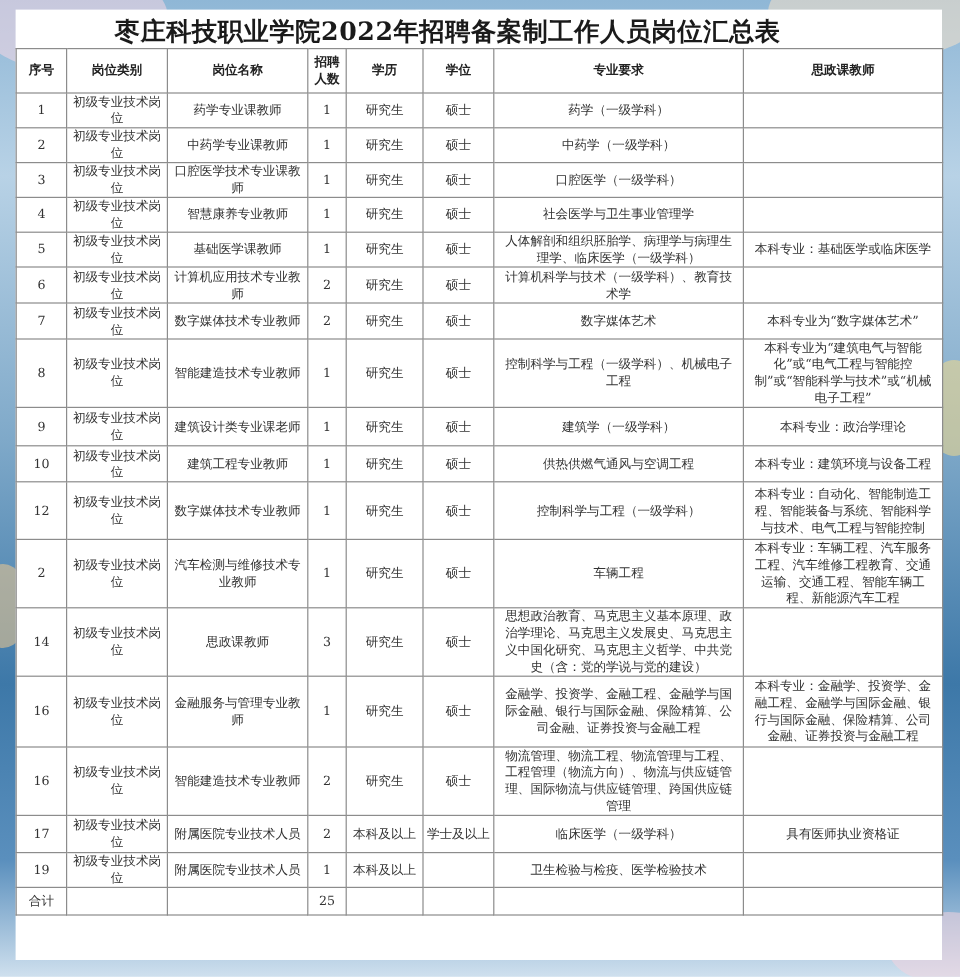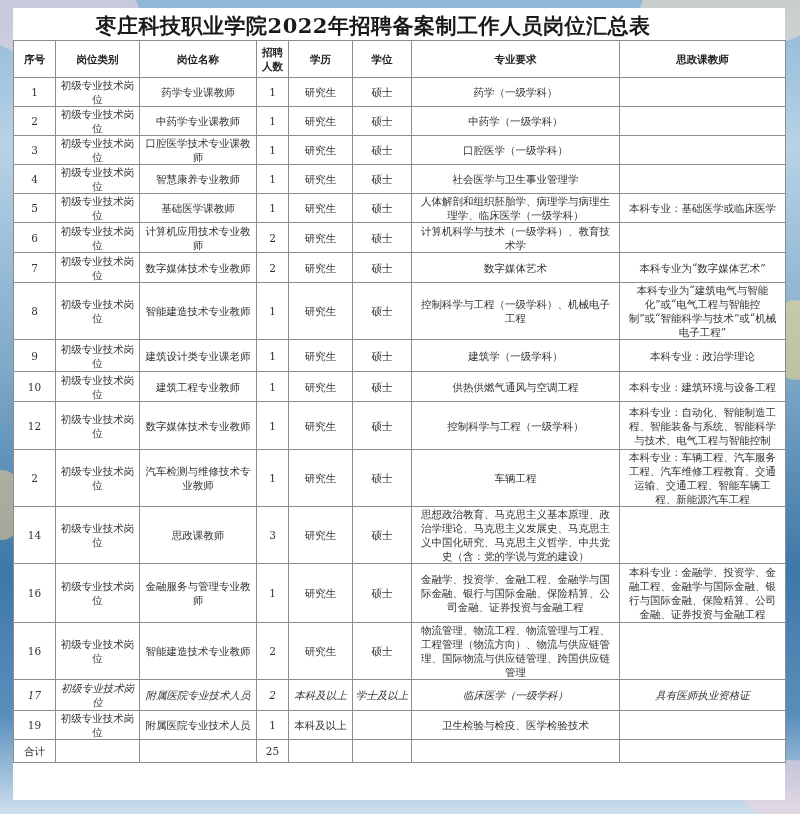--- a/index.html
+++ b/index.html
@@ -210,21 +210,21 @@
         <tr style="height: 50px;">
           <td>16</td>
           <td>初级专业技术岗位</td>
           <td>智能建造技术专业教师</td>
           <td>2</td>
           <td>研究生</td>
           <td>硕士</td>
           <td class="req">物流管理、物流工程、物流管理与工程、工程管理（物流方向）、物流与供应链管理、国际物流与供应链管理、跨国供应链管理</td>
           <td class="other"></td>
         </tr>
-        <tr style="height: 31px; font-style: italic;">
+        <tr style="height: 31px;">
           <td>17</td>
           <td>初级专业技术岗位</td>
           <td>附属医院专业技术人员</td>
           <td>2</td>
           <td>本科及以上</td>
           <td>学士及以上</td>
           <td class="req">临床医学（一级学科）</td>
           <td class="other">具有医师执业资格证</td>
         </tr>
         <tr style="height: 28px;">

